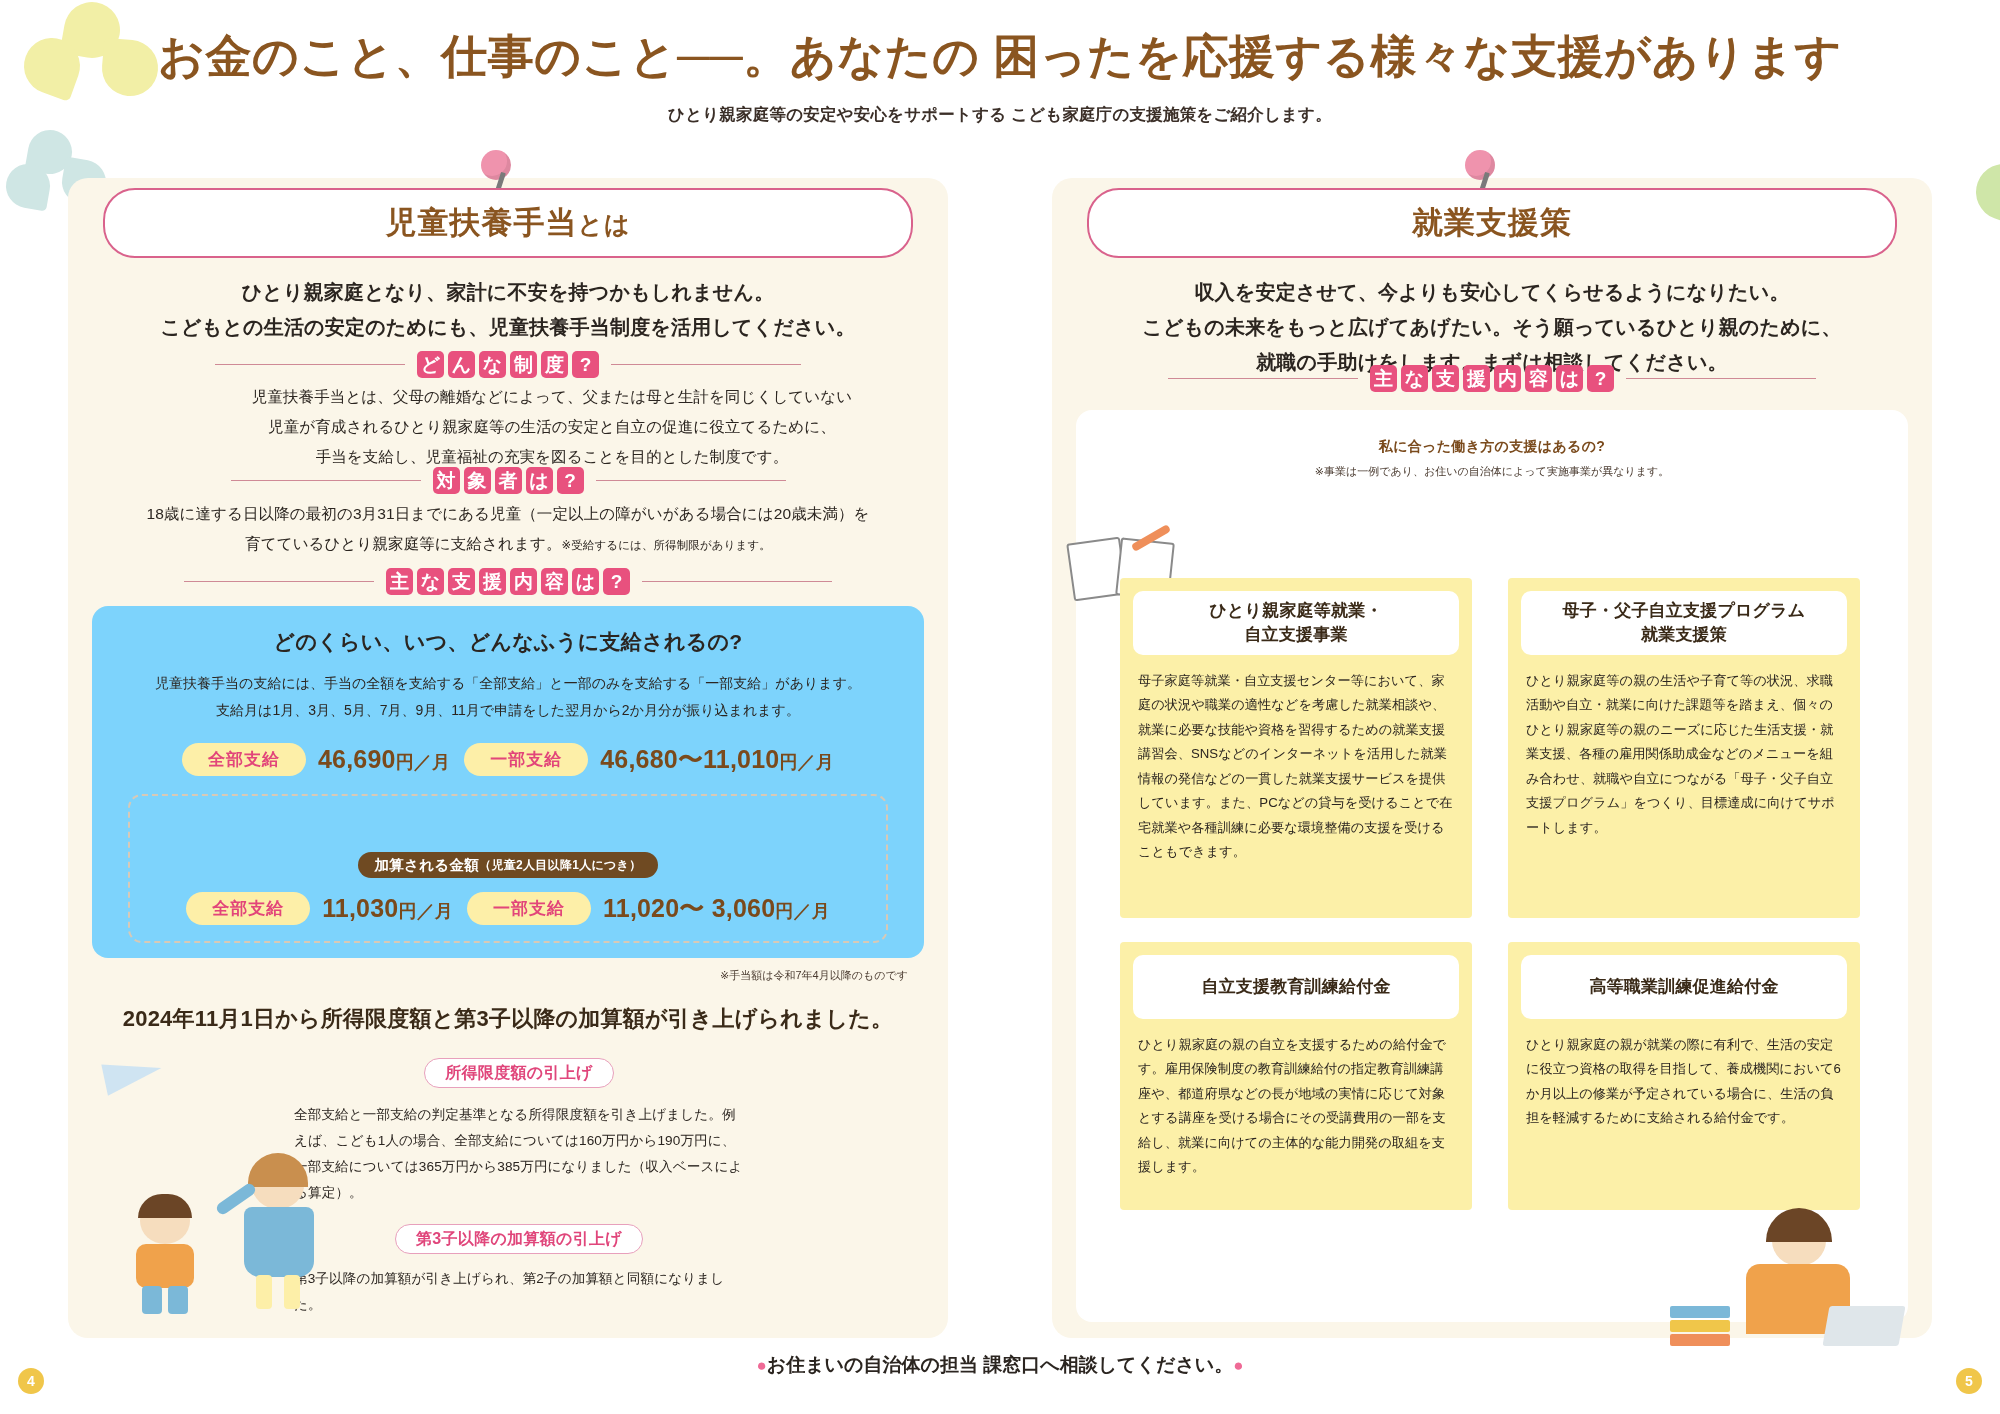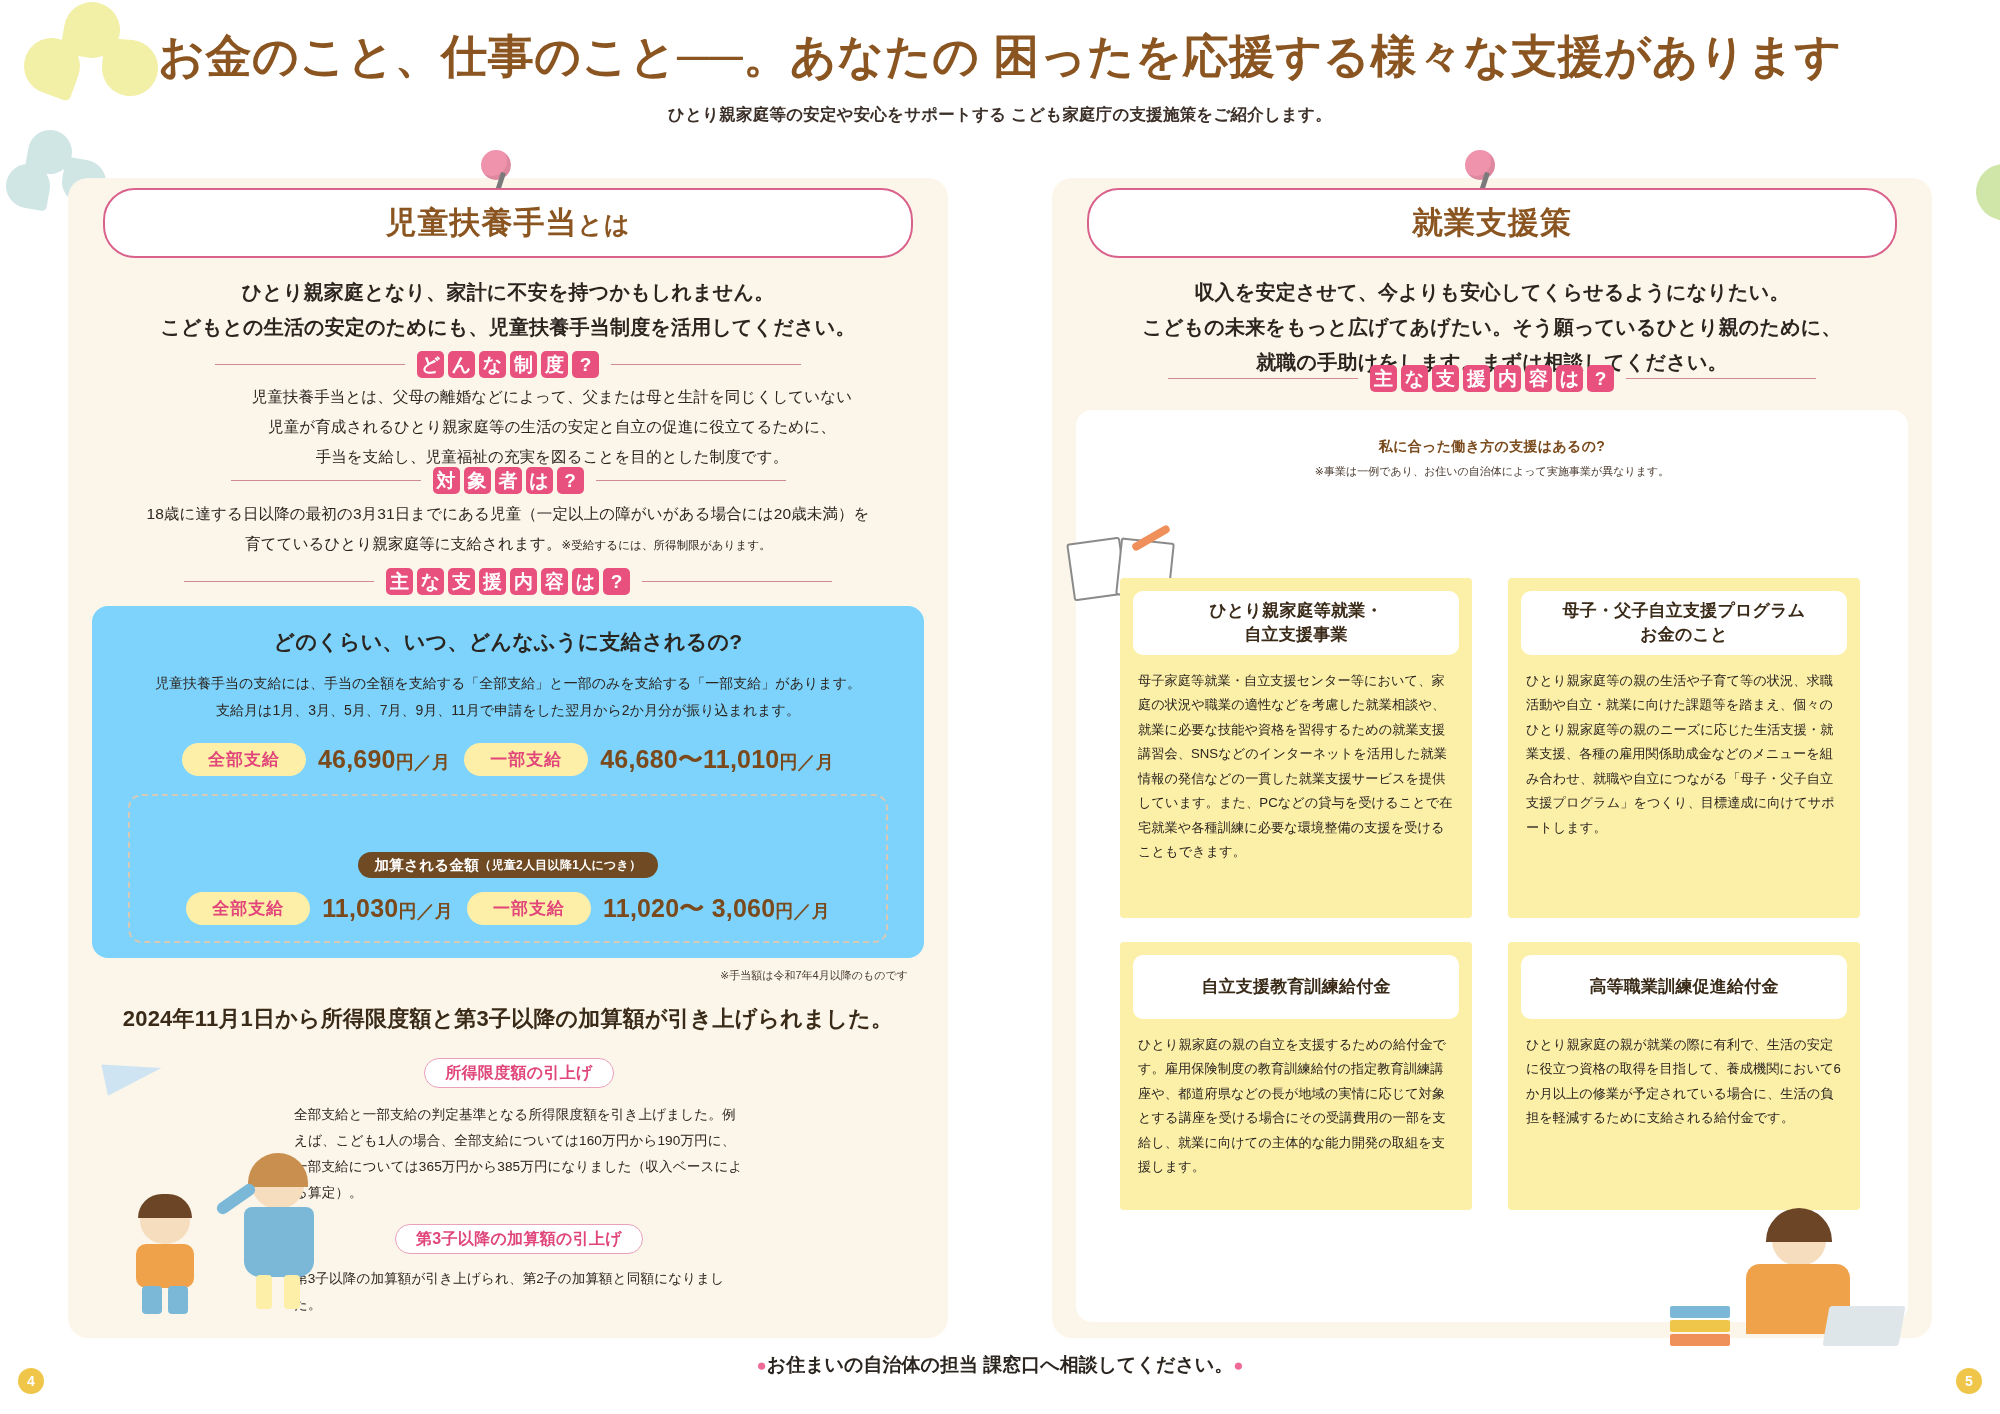--- a/index.html
+++ b/index.html
@@ -395,21 +395,21 @@
       </div>
 
       <div class="ycard" style="left:44px;top:168px;width:352px;height:340px;">
         <div class="cap" style="white-space:pre-line;">ひとり親家庭等就業・
 自立支援事業</div>
         <div class="txt">母子家庭等就業・自立支援センター等において、家庭の状況や職業の適性などを考慮した就業相談や、就業に必要な技能や資格を習得するための就業支援講習会、SNSなどのインターネットを活用した就業情報の発信などの一貫した就業支援サービスを提供しています。また、PCなどの貸与を受けることで在宅就業や各種訓練に必要な環境整備の支援を受けることもできます。</div>
       </div>
 
       <div class="ycard" style="left:432px;top:168px;width:352px;height:340px;">
         <div class="cap" style="white-space:pre-line;">母子・父子自立支援プログラム
-お金のこと</div>
+就業支援策</div>
         <div class="txt">ひとり親家庭等の親の生活や子育て等の状況、求職活動や自立・就業に向けた課題等を踏まえ、個々のひとり親家庭等の親のニーズに応じた生活支援・就業支援、各種の雇用関係助成金などのメニューを組み合わせ、就職や自立につながる「母子・父子自立支援プログラム」をつくり、目標達成に向けてサポートします。</div>
       </div>
 
       <div class="ycard" style="left:44px;top:532px;width:352px;height:268px;">
         <div class="cap">自立支援教育訓練給付金</div>
         <div class="txt">ひとり親家庭の親の自立を支援するための給付金です。雇用保険制度の教育訓練給付の指定教育訓練講座や、都道府県などの長が地域の実情に応じて対象とする講座を受ける場合にその受講費用の一部を支給し、就業に向けての主体的な能力開発の取組を支援します。</div>
       </div>
 
       <div class="ycard" style="left:432px;top:532px;width:352px;height:268px;">
         <div class="cap">高等職業訓練促進給付金</div>

